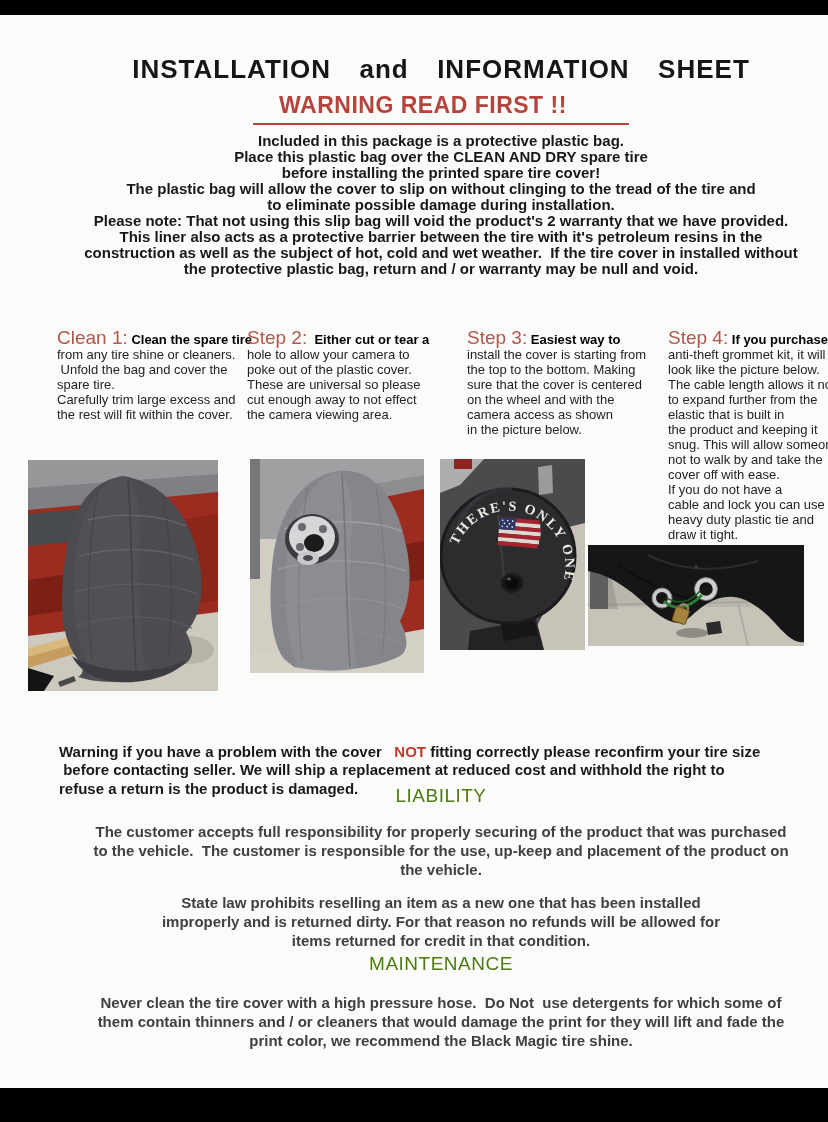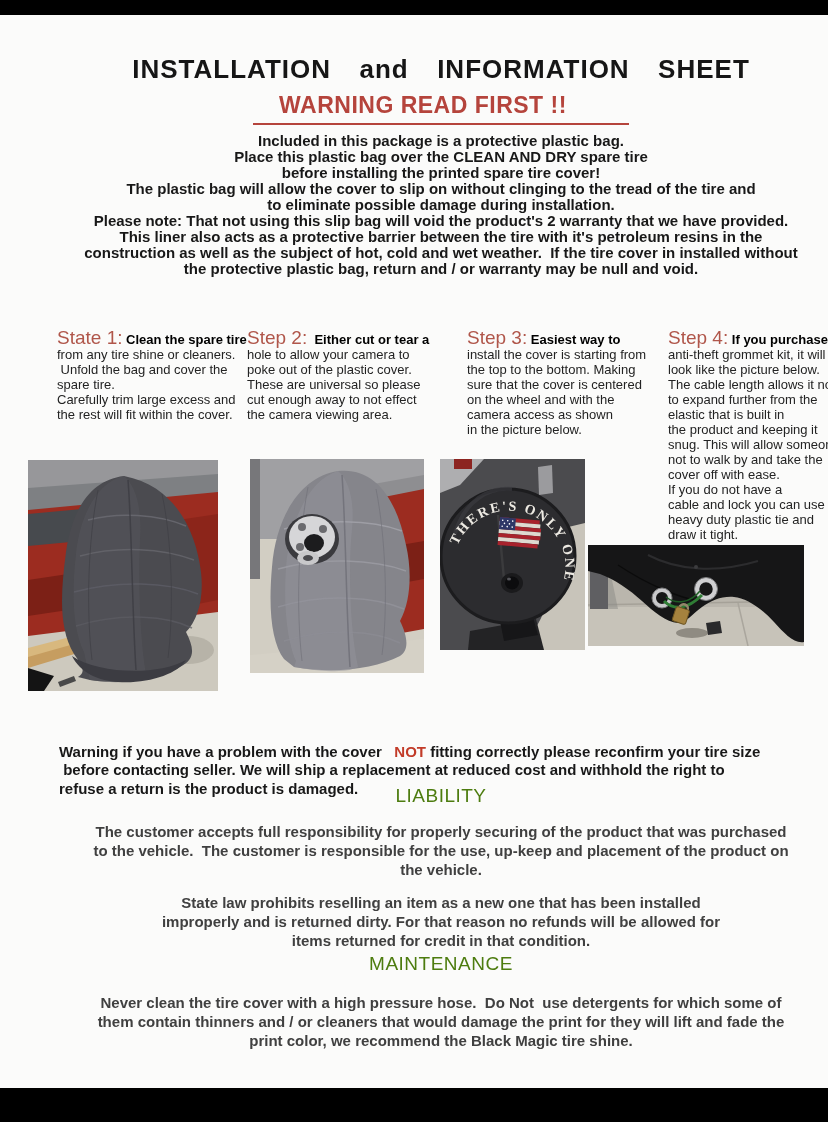--- a/index.html
+++ b/index.html
@@ -81,21 +81,21 @@
 <div class="abs centered intro">Included in this package is a protective plastic bag.
 Place this plastic bag over the CLEAN AND DRY spare tire
 before installing the printed spare tire cover!
 The plastic bag will allow the cover to slip on without clinging to the tread of the tire and
 to eliminate possible damage during installation.
 Please note: That not using this slip bag will void the product's 2 warranty that we have provided.
 This liner also acts as a protective barrier between the tire with it's petroleum resins in the
 construction as well as the subject of hot, cold and wet weather.  If the tire cover in installed without
 the protective plastic bag, return and / or warranty may be null and void.</div>
 
-<div class="abs step step1"><span class="step-label">State 1:</span><span class="step-lead"> Clean the spare tire</span><span class="step-rest">
+<div class="abs step step1"><span class="step-label">Clean 1:</span><span class="step-lead"> Clean the spare tire</span><span class="step-rest">
 from any tire shine or cleaners.
  Unfold the bag and cover the
 spare tire.
 Carefully trim large excess and
 the rest will fit within the cover.</span></div>
 
 <div class="abs step step2"><span class="step-label">Step 2:</span><span class="step-lead">  Either cut or tear a</span><span class="step-rest">
 hole to allow your camera to
 poke out of the plastic cover.
 These are universal so please

